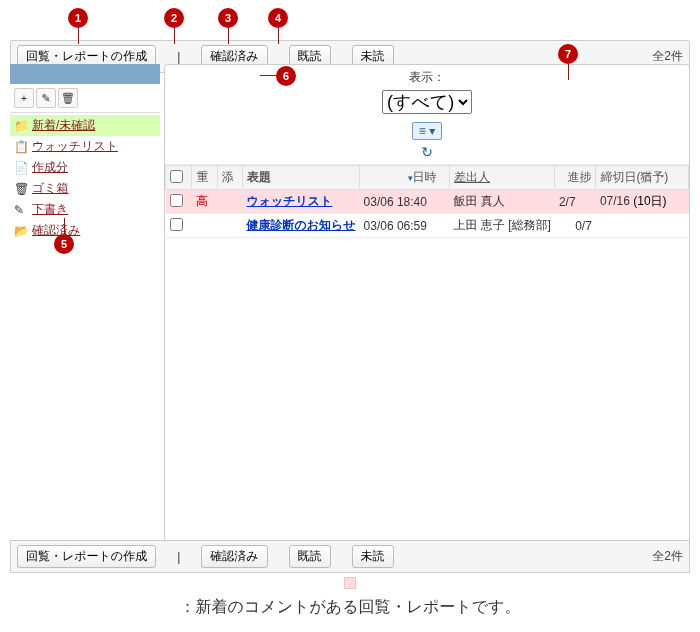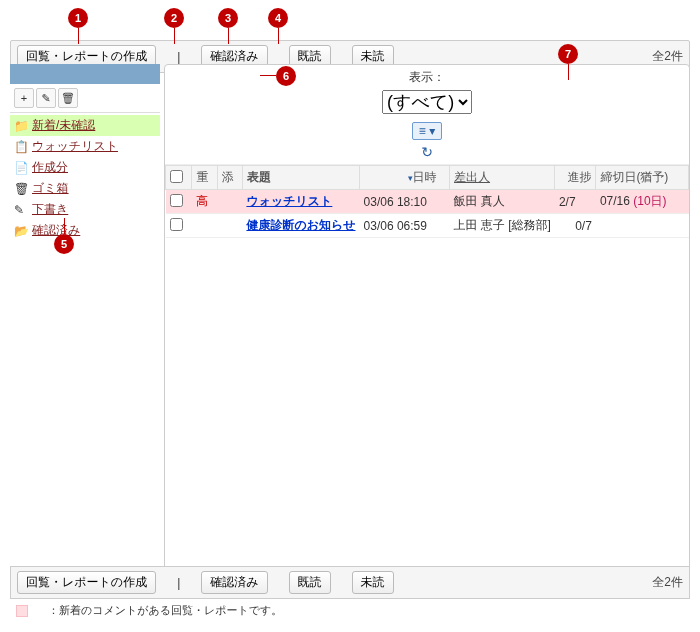--- a/index.html
+++ b/index.html
@@ -28,27 +28,27 @@
 .refresh { color: #2a5fa0; font-size: 14px; cursor: pointer; }
 .tblwrap { flex: 1; overflow: auto; }
 table { width: 100%; border-collapse: collapse; }
 th { background: #f4f4f4; border: 1px solid #ddd; padding: 3px 4px; font-weight: normal; text-align: left; color: #555; font-size: 12px; white-space: nowrap; }
 td { border-bottom: 1px solid #eee; padding: 3px 4px; font-size: 12px; white-space: nowrap; }
 tr.hl td { background: #ffdde0; }
 .link { color: #0033cc; text-decoration: underline; font-weight: bold; }
 .priority-high { color: #cc0000; }
 .sortmark { color: #2a5fa0; font-size: 9px; }
 .bottom { position: absolute; left: 10px; right: 10px; bottom: 10px; }
-.legend { padding: 4px 6px; font-size: 11px; display: flex; align-items: center; gap: 20px; }
+.legend { padding: 4px 6px; font-size: 16px; display: flex; align-items: center; gap: 8px; flex-direction: column; }
 .legend-swatch { width: 12px; height: 12px; background: #ffdde0; border: 1px solid #f7bfc5; }
 .callout { position: absolute; width: 20px; height: 20px; background: #c00000; color: #fff; border-radius: 50%; display: flex; align-items: center; justify-content: center; font-size: 11px; font-weight: bold; z-index: 10; }
 .callout::after { content: ""; position: absolute; width: 1px; height: 16px; background: #c00000; top: 20px; left: 50%; }
 .callout.down::after { top: 20px; }
 .callout.up::after { top: auto; bottom: 20px; }
-.due-red { color: #be185d; }
+.due-red { color: #000000; }
 </style>
 </head>
 <body>
 <div class="wrap">
 
 <div class="callout down" style="top:8px;left:68px;">1</div>
 <div class="callout down" style="top:8px;left:164px;">2</div>
 <div class="callout down" style="top:8px;left:218px;">3</div>
 <div class="callout down" style="top:8px;left:268px;">4</div>
 <div class="callout up" style="top:234px;left:54px;">5</div>
@@ -126,21 +126,21 @@
             <th style="width:40px;text-align:right;padding-left:12px;">進捗</th>
             <th>締切日(猶予)</th>
           </tr>
         </thead>
         <tbody>
           <tr class="hl">
             <td><input type="checkbox" style=""></td>
             <td class="priority-high">高</td>
             <td></td>
             <td><a class="link">ウォッチリスト</a></td>
-            <td>03/06 18:10</td>
+            <td>03/06 18:40</td>
             <td>飯田 真人</td>
             <td style="">2/7</td>
             <td><span>07/16</span> <span class="due-red">(10日)</span></td>
           </tr>
           <tr>
             <td><input type="checkbox" style=""></td>
             <td></td>
             <td></td>
             <td><a class="link">健康診断のお知らせ</a></td>
             <td>03/06 06:59</td>

